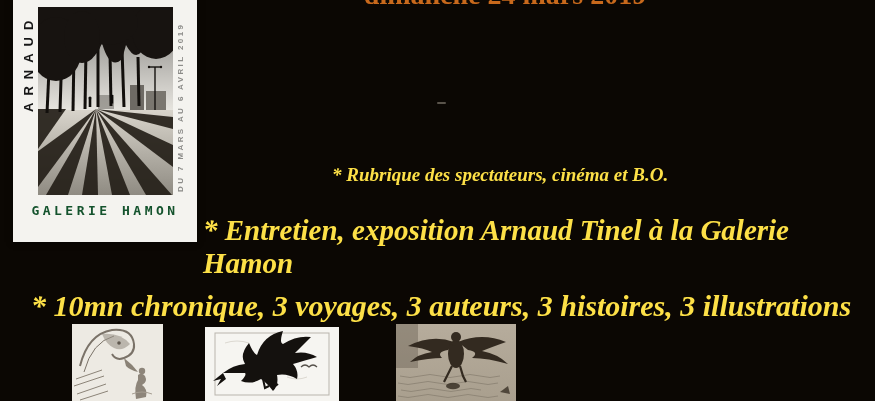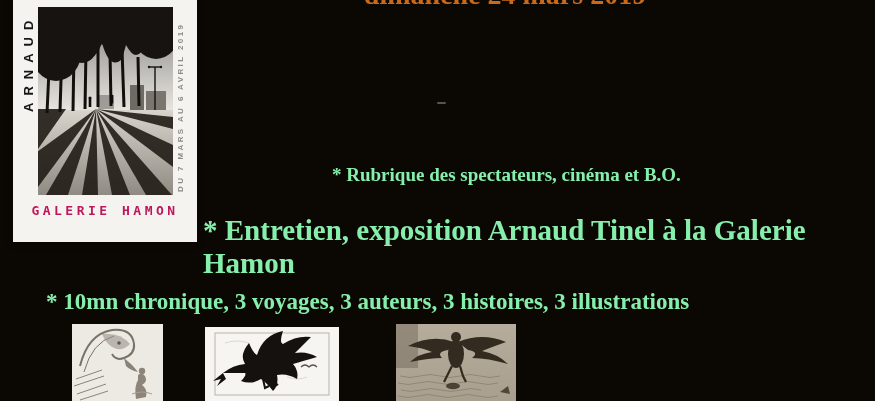--- a/index.html
+++ b/index.html
@@ -25,36 +25,36 @@
     left:8px; top:112px; width:104px; height:18px;
     font-weight:bold; font-size:13px; letter-spacing:7px; color:#161616;
   }
   .dates-vert {
     left:163px; top:192px; width:184px; height:12px;
     font-weight:bold; font-size:8px; letter-spacing:2.4px; color:#8B8B88;
   }
   .gallery-name {
     position:absolute; left:0; right:0; top:203px; text-align:center;
     font-family:"DejaVu Sans Mono", monospace;
-    font-size:13px; letter-spacing:3.5px; color:#be185d; font-weight:bold;
+    font-size:13px; letter-spacing:3.5px; color:#14532d; font-weight:bold;
   }
 
   
   .headline {
     position:absolute; left:320px; top:-19px; width:370px;
     text-align:center; color:#C8691C; font-weight:bold;
     font-size:28px; line-height:27px;
   }
   .headline .hl-line { display:block; }
 
   
-  .white-text { color:#86efac; font-weight:bold; position:absolute; }
+  .white-text { color:#fde047; font-weight:bold; position:absolute;font-style:italic; }
   .rubrique { left:332px; top:110px; font-size:19px; line-height:26px; white-space:pre; }
   .entretien { left:203px; top:214px; font-size:29px; }
-  .chronique { left:46px;  top:289px; font-size:23px; }
+  .chronique { left:31px;  top:289px; font-size:30px; }
   .dash-artifact {
     position:absolute; left:437px; top:102px; width:9px; height:2px;
     background:#6D665C; border-radius:1px; opacity:.8;
   }
 
   
   .illustration { position:absolute; display:block; }
   .illu-1 { left:72px;  top:324px; width:91px;  height:77px; }
   .illu-2 { left:205px; top:327px; width:134px; height:74px; }
   .illu-3 { left:396px; top:324px; width:120px; height:77px; }

